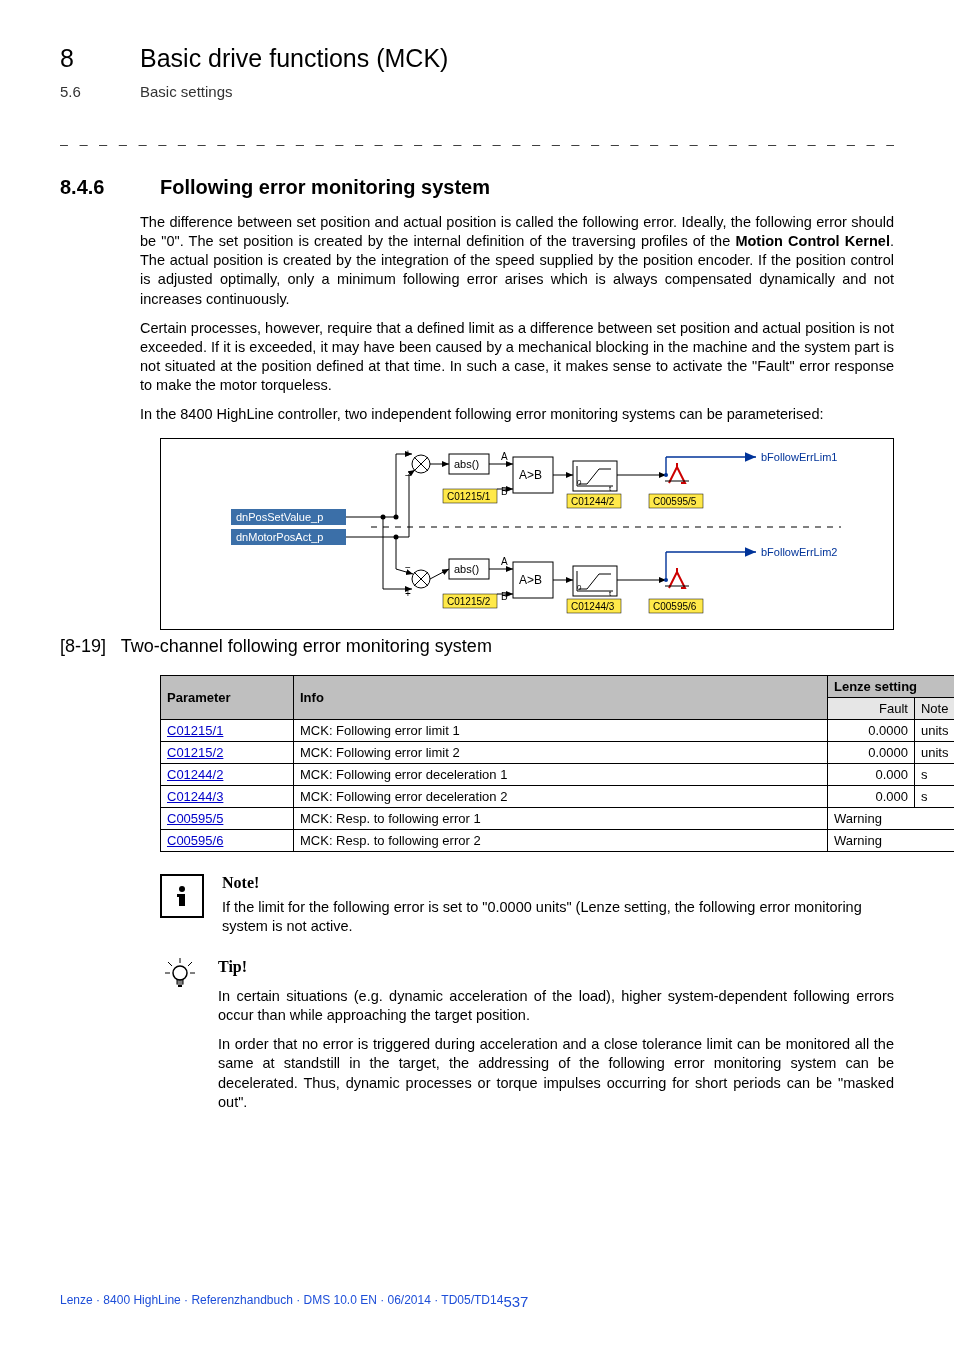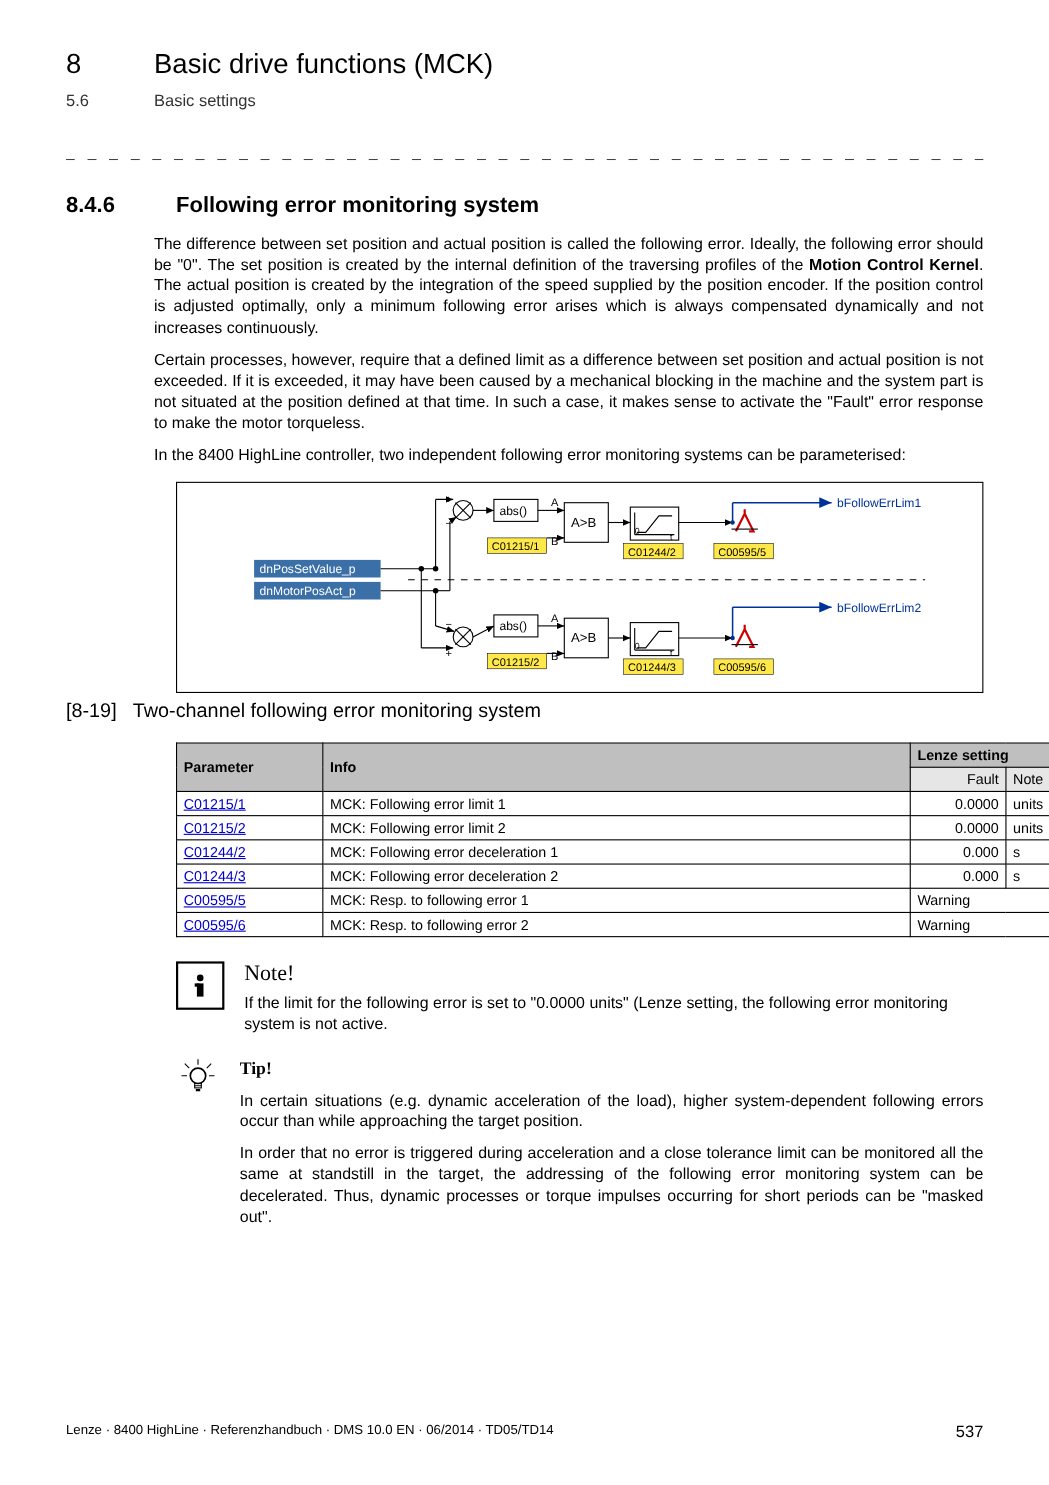--- a/index.html
+++ b/index.html
@@ -116,22 +116,22 @@
     width: 40px; height: 40px;
     border: 2px solid #000;
     display: flex;
     align-items: center;
     justify-content: center;
     flex: 0 0 40px;
   }
   .note-icon-box svg { width: 24px; height: 24px; }
   .note-content { flex: 1; }
   .note-title {
-    font-weight: 400;
-    font-size: 20px;
+    font-weight: 700;
+    font-size: 16px;
     margin: 0 0 6px 0;
     font-family: Georgia, "Times New Roman", serif;
   }
   .note-text { margin: 0; line-height: 1.3; }
 
   .tip-block {
     margin: 20px 0 0 100px;
     display: flex;
     gap: 18px;
     align-items: flex-start;
@@ -144,23 +144,22 @@
     margin: 6px 0 8px 0;
   }
   .tip-text p { margin: 0 0 10px 0; text-align: justify; line-height: 1.32; }
 
   .footer {
     position: absolute;
     bottom: 40px;
     left: 60px;
     right: 60px;
     display: flex;
-    justify-content: space-between;
     font-size: 12px;
-    color: #000000;
+    color: #1d4ed8;
   }
   .footer .pnum { font-size: 15px; }
 </style>
 </head>
 <body>
 
 <div class="page">
 
   <div class="chapter-line">
     <span class="chapter-number">8</span>

